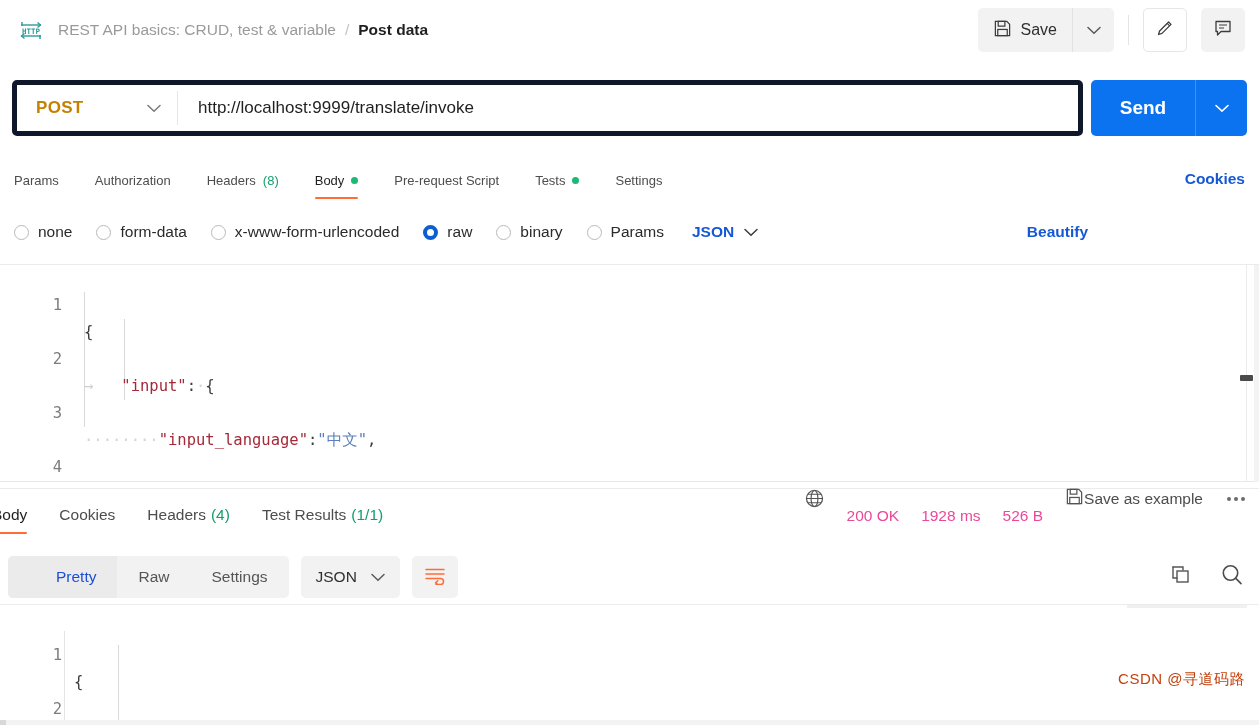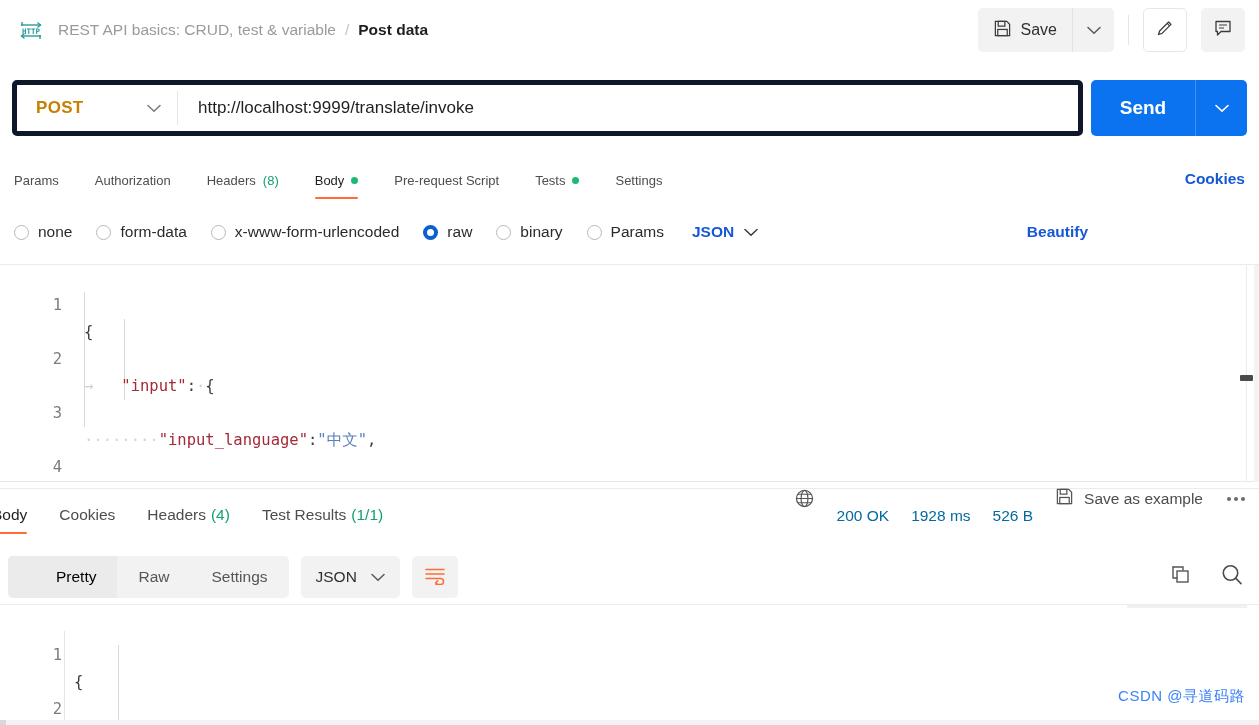--- a/index.html
+++ b/index.html
@@ -87,45 +87,45 @@
   .rscroll-edge { position:absolute; right:0; top:0; bottom:0; width:5px; background:#f3f3f3; }
 
   
   .resp-tabs { position:absolute; left:0; top:488px; width:1259px; height:46px; display:flex; align-items:flex-end; border-top:1px solid #ebebeb; padding: 0 14px 0 0; }
   .resp-tabs-left { display:flex; align-items:flex-end; margin-left:-8px; }
   .rstab { position:relative; display:flex; align-items:center; gap:5px; font-size:15.5px; color:#4d4d4d; padding:0 0 10px 0; margin-right:32px; cursor:pointer; }
   .rstab.active { color:#1f1f1f; }
   .rstab .count { color:#14a06c; }
   .rstab .ul { position:absolute; left:0; right:0; bottom:0; height:2px; background:#ff6c37; border-radius:2px;}
   .status-area { margin-left:auto; display:flex; align-items:center; gap:0; padding-bottom:9px; }
-  .st-item { font-size:15.5px; color:#0369a1; margin-right:22px;margin-top:35px; }
+  .st-item { font-size:15.5px; color:#ec4899; margin-right:22px;margin-top:35px; }
   .globe { margin-right:22px; display:flex; }
-  .save-example { display:flex; align-items:center; gap:10px; font-size:15.5px; color:#4d4d4d; margin-right:24px; cursor:pointer; }
+  .save-example { display:flex; align-items:center; font-size:15.5px; color:#4d4d4d; margin-right:24px; cursor:pointer; }
   .dots { display:flex; gap:3px; cursor:pointer; }
   .dots i { width:4px; height:4px; border-radius:50%; background:#6b6b6b; display:block; }
 
   
   .resp-toolbar { position:absolute; left:0; top:551px; width:1259px; height:52px; display:flex; align-items:center; padding:0 14px 0 8px; }
   .seg { display:flex; background:#f2f2f2; border-radius:5px; height:42px; align-items:stretch; overflow:hidden; }
   .seg-item { display:flex; align-items:center; padding:0 21px; font-size:15.5px; color:#555; cursor:pointer; }
-  .seg-item.active { background:#ebebeb; color:#000000;padding-left:48px; }
+  .seg-item.active { background:#ebebeb; color:#1d4ed8;padding-left:48px; }
   .resp-json { margin-left:12px; height:42px; background:#f2f2f2; border-radius:5px; display:flex; align-items:center; gap:14px; padding:0 15px; font-size:15.5px; color:#2f2f2f; cursor:pointer; }
   .wrap-btn { margin-left:12px; height:42px; width:46px; background:#f2f2f2; border-radius:5px; display:flex; align-items:center; justify-content:center; cursor:pointer; }
   .resp-right-icons { margin-left:auto; display:flex; align-items:center; gap:26px; }
 
   
   .resp-editor { position:absolute; left:0; top:604px; width:1259px; height:121px; border-top:1px solid #ececec; overflow:hidden; background:#fff; }
   .resp-editor .ln-row { height:27px; line-height:27px; }
   .resp-editor .ln-txt { left:74px; }
   .resp-gutter-line { position:absolute; left:64px; top:26px; bottom:0; width:1px; background:#e4e4e4; }
   .resp-scroll-h { position:absolute; left:0; bottom:0; width:1259px; height:5px; background:#f3f3f3; }
   .resp-thumb-h { position:absolute; left:0; bottom:0; width:6px; height:5px; background:#d8d8d8; }
   .top-strip { position:absolute; right:12px; top:0px; width:120px; height:3px; background:#f0f0f0; }
 
-  .watermark { position:absolute; right:14px; top:687px; font-size:15px; color:#3b82f6; letter-spacing:.5px; }
+  .watermark { position:absolute; right:14px; top:670px; font-size:15px; color:#c2410c; letter-spacing:.5px; }
 </style>
 </head>
 <body>
 
 <div class="app">
 
   <div class="header">
     <span class="http-icon">
       <svg width="26" height="26" viewBox="0 0 26 26">
         <path d="M3 8 H23" stroke="#2d9a9a" stroke-width="1.4" fill="none"></path>

